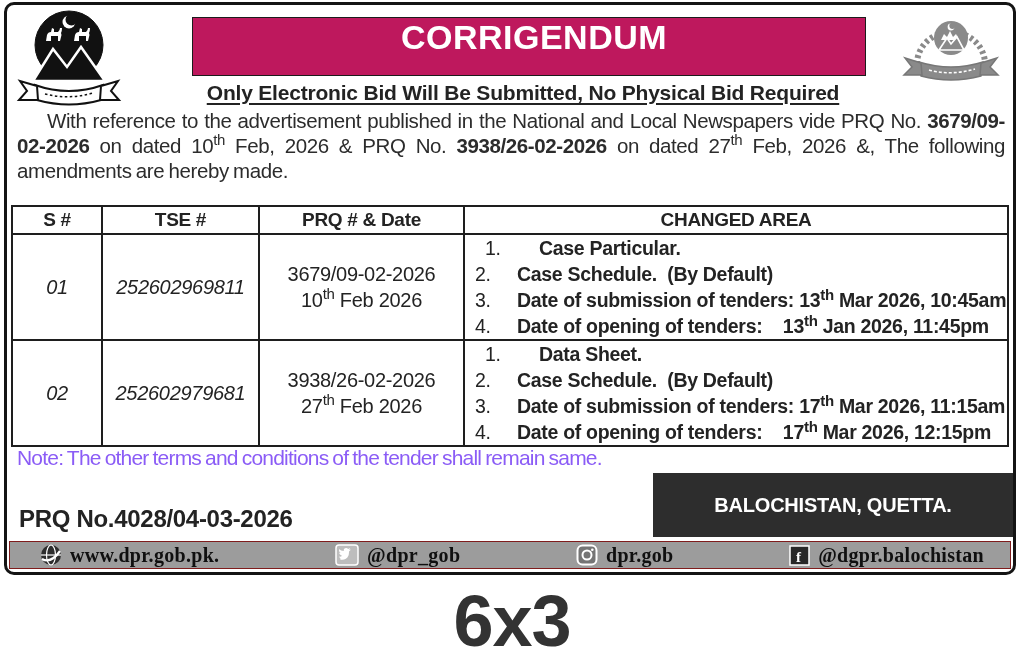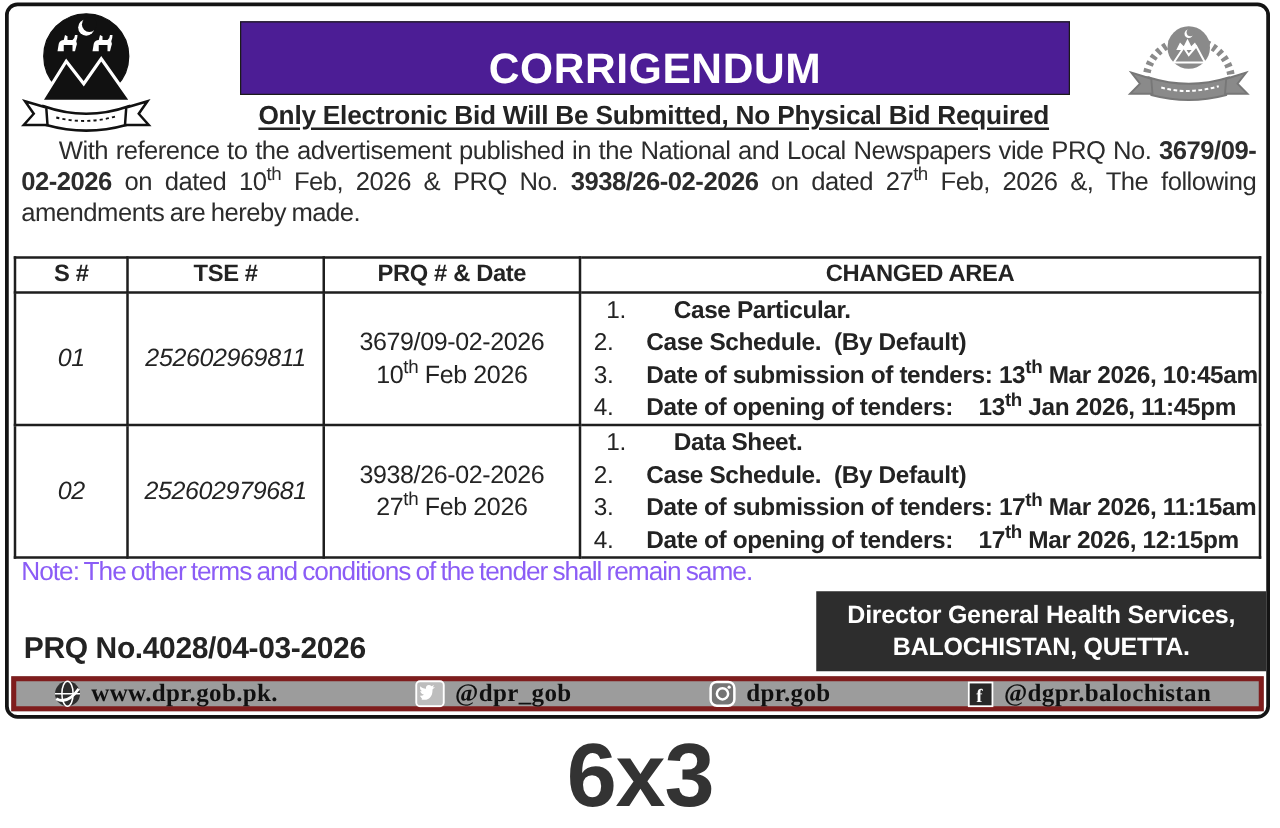--- a/index.html
+++ b/index.html
@@ -7,22 +7,22 @@
         font-family:"Liberation Sans",sans-serif;color:#232323;}
   .frame{position:absolute;left:4px;top:2px;width:1006px;height:567px;
          border:3px solid #141414;border-radius:10px;background:#fff;}
 
   
   .emblem-left{position:absolute;left:6px;top:2px;width:112px;height:102px;}
   .emblem-right{position:absolute;left:884px;top:5px;width:120px;height:80px;}
 
   
   .title-bar{position:absolute;left:185px;top:12px;width:662px;height:57px;
-             background:#4c1d95;border:1px solid #1b1b1b;
-             display:flex;align-items:flex-end;justify-content:center;}
+             background:#be185d;border:1px solid #1b1b1b;
+             display:flex;align-items:flex-start;justify-content:center;padding-left:10px;}
   .title-bar span{color:#fff;font-weight:700;font-size:34px;letter-spacing:.5px;}
   .subtitle{position:absolute;left:0;right:0;top:76px;text-align:center;
             font-size:21px;font-weight:700;letter-spacing:-.2px;}
   .subtitle span{text-decoration:underline;text-underline-offset:3px;text-decoration-thickness:2px;margin-left:26px;}
 
   
   .intro{position:absolute;left:10px;top:103px;width:988px;font-size:20.5px;line-height:25px;
          letter-spacing:-.4px;word-spacing:-1px;text-align:justify;text-indent:30px;color:#2c2c2c;}
 
   
@@ -42,23 +42,23 @@
 
   
   .note{position:absolute;left:10px;top:441px;font-size:21px;letter-spacing:-.8px;word-spacing:-1px;color:#8b5cf6;}
   .prq-no{position:absolute;left:12px;top:500px;font-size:24px;font-weight:700;letter-spacing:-.3px;}
   .sig-box{position:absolute;left:646px;top:468px;width:360px;height:64px;background:#2d2d2d;
            display:flex;flex-direction:column;align-items:center;justify-content:center;}
   .sig-box div{color:#fff;font-weight:700;font-size:20px;line-height:26px;letter-spacing:-.2px;}
 
   
   .footer-bar{position:absolute;left:2px;top:536px;width:1002px;height:28px;background:#9c9c9c;
-              border:4px solid #7f1d1d;box-sizing:border-box;
+              border:1px solid #7f1d1d;box-sizing:border-box;
               display:flex;align-items:center;justify-content:space-between;
-              padding:0 38px 0 30px;font-family:"Liberation Serif",serif;}
+              padding:0 26px 0 30px;font-family:"Liberation Serif",serif;}
   .f-item{display:flex;align-items:center;gap:8px;font-weight:700;font-size:20px;color:#101010;letter-spacing:.3px;}
   .f-item svg{display:block;}
 
   
   .size-tag{position:absolute;left:0;right:0;top:580px;text-align:center;
             font-size:72px;font-weight:700;color:#333;letter-spacing:-1px;}
 </style>
 </head>
 <body>
 
@@ -173,21 +173,20 @@
           </td>
         </tr>
       </tbody>
     </table>
 
     <div class="note">Note: The other terms and conditions of the tender shall remain same.</div>
 
     <div class="prq-no">PRQ No.4028/04-03-2026</div>
 
     <div class="sig-box">
-      <div>Director General Health Services,</div>
       <div>BALOCHISTAN, QUETTA.</div>
     </div>
 
     <div class="footer-bar">
       <div class="f-item">
         <svg width="22" height="22" viewBox="0 0 22 22">
           <circle cx="11" cy="11" r="10" fill="#2d2d2d"></circle>
           <ellipse cx="11" cy="11" rx="4.5" ry="10" stroke="#fff" stroke-width="1.2" fill="none"></ellipse>
           <path d="M1,11 H21" stroke="#fff" stroke-width="1.2"></path>
           <path d="M2,15 Q11,20 20,7" stroke="#fff" stroke-width="2.2" fill="none"></path>

